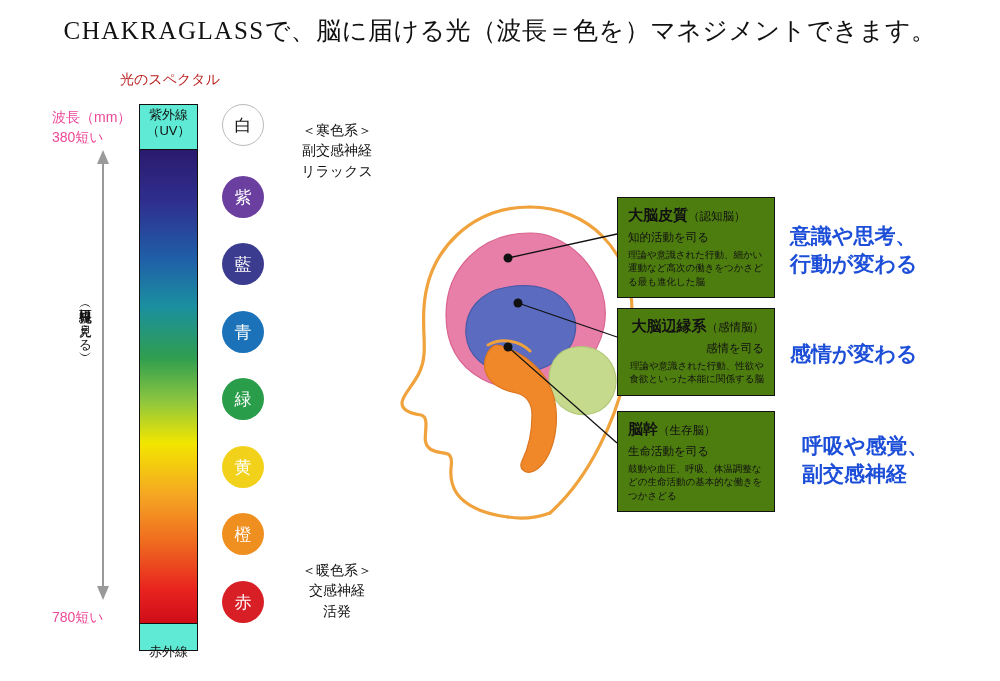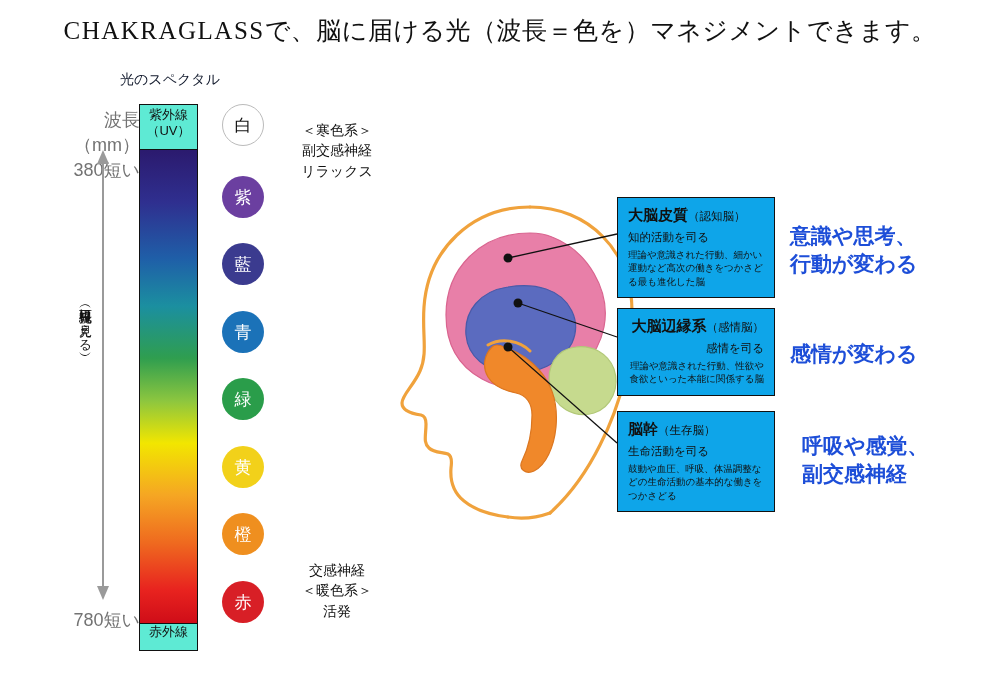--- a/index.html
+++ b/index.html
@@ -34,33 +34,32 @@
     white-space: nowrap;
   }
   .title .brand {
     font-family: "Liberation Serif", serif;
     letter-spacing: 1.5px;
   }
   
   .col-head {
     position: absolute;
     font-size: 14px;
-    color: #0f172a;
+    color: #b91c1c;
     text-align: center;
     line-height: 1.35;
   }
   #spectrum-heading { left: 85px; top: 70px; width: 170px; }
   #autonomic-heading { left: 262px; top: 66px; width: 150px; }
 
   
   .axis-label {
     position: absolute;
-    font-size: 18px;
-    color: #737373;
-    text-align: right;
+    font-size: 14px;
+    color: #ec4899;
     line-height: 1.4;
   }
   #wavelength-top { left: 52px; top: 108px; width: 88px; }
   #wavelength-bottom { left: 52px; top: 608px; width: 88px; }
 
   #visible-range-label {
     position: absolute;
     left: 70px;
     top: 300px;
     width: 22px;
@@ -99,21 +98,21 @@
     width: 100%;
     box-sizing: border-box;
     font-size: 13px;
     text-align: center;
     color: #111;
     background: #5eead4;
     line-height: 1.25;
     padding-top: 2px;
   }
   .uv-cell { top: 0; height: 45px; border-bottom: 1px solid #111; }
-  .ir-cell { bottom: 0; height: 27px; border-top: 1px solid #111; padding-top: 0; }
+  .ir-cell { bottom: 0; height: 27px; border-top: 1px solid #111; padding-top: 20px; }
   #visible-gradient {
     position: absolute;
     left: 0;
     top: 45px;
     right: 0;
     bottom: 27px;
     background: linear-gradient(to bottom,
       #2b1a6e 0%,
       #2f2f8f 11%,
       #1f5fa8 23%,
@@ -165,21 +164,21 @@
     left: 380px;
     top: 195px;
     width: 300px;
     height: 330px;
   }
 
   
   .callout {
     position: absolute;
     border: 1px solid #111;
-    background: #0ea5e9;
+    background: #4d7c0f;
     box-sizing: border-box;
     padding: 8px 10px 9px 10px;
   }
   .callout .c-title {
     font-size: 15px;
     font-weight: bold;
     color: #111;
     margin-bottom: 6px;
     line-height: 1.2;
   }
@@ -283,22 +282,22 @@
   <div class="chip" style="top:581px;background:#d81f26">
       <span>赤</span>
     </div>
 
   <div class="auto-block" id="cool-block">
     <div>＜寒色系＞</div>
     <div>副交感神経</div>
     <div>リラックス</div>
   </div>
   <div class="auto-block" id="warm-block">
+    <div>＜暖色系＞</div>
     <div>交感神経</div>
-    <div>＜暖色系＞</div>
     <div>活発</div>
   </div>
 
   <svg id="brain-figure" viewBox="0 0 300 330">
 
     <path d="M150 12
              C 92 12, 48 54, 44 112
              C 42 140, 48 158, 40 176
              C 34 190, 22 200, 22 208
              C 22 216, 34 219, 41 220

